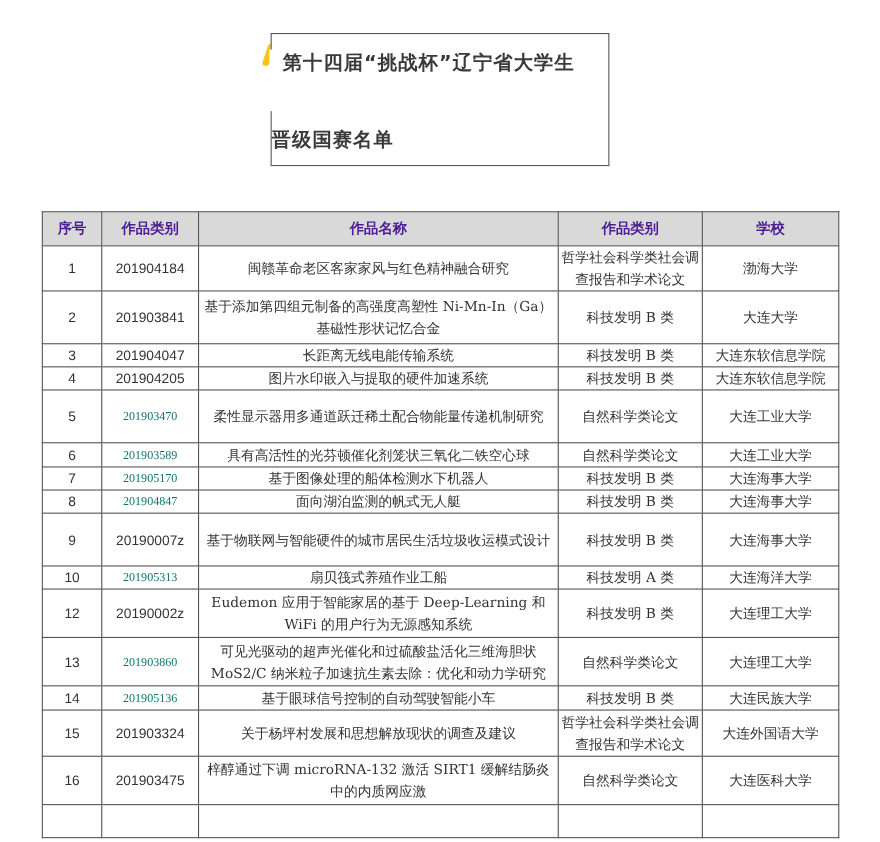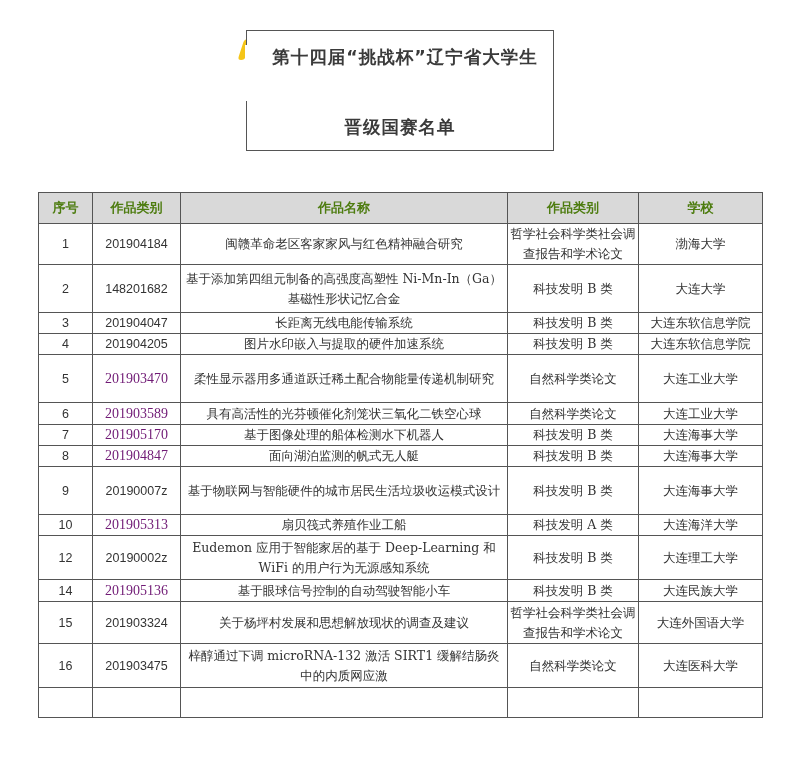--- a/index.html
+++ b/index.html
@@ -3,32 +3,32 @@
 <meta charset="utf-8">
 <style>
   html, body { margin:0; padding:0; background:#ffffff; }
   body { width:800px; height:765px; overflow:hidden; position:relative;
          font-family:"DejaVu Sans","Liberation Sans",sans-serif; color:#333; }
   .title-box { position:absolute; left:246px; top:30px; width:306px; height:119px;
                border:1px solid #555; border-top-width:1px; background:#fff; }
   .title-box .mask { position:absolute; left:-2px; top:14px; width:4px; height:56px; background:#fff; }
   .quote { position:absolute; left:237px; top:39px; width:26px; height:22px; }
   .quote span { position:absolute; top:0; width:7px; height:21px; background:#f5c518; border-radius:4px; transform:skewX(-18deg); }
-  .title-line { position:absolute; left:0; width:100%; text-align:center; font-size:17.5px; font-weight:bold; color:#3a3a3a; letter-spacing:1px; }
+  .title-line { position:absolute; left:0; width:100%; text-align:left; font-size:17.5px; font-weight:bold; color:#3a3a3a; letter-spacing:1px; }
   .tl1 { top:14px; padding-left:10px; box-sizing:border-box; }
   .tl2 { top:50px; }
   .tl3 { top:84px; }
 
   table.list { position:absolute; left:38px; top:192px; width:724px; border-collapse:collapse; table-layout:fixed; }
   table.list th, table.list td { border:1.5px solid #555; text-align:center; vertical-align:middle; padding:0 2px; overflow:hidden; }
-  table.list th { background:#d9d9d9; font-weight:bold; font-size:13px; color:#4d7c0f; height:30px; }
+  table.list th { background:#d9d9d9; font-weight:bold; font-size:13px; color:#4c1d95; height:30px; }
   table.list td { font-size:12.5px; color:#333; line-height:20px; }
   td.seq { font-family:"Liberation Sans",sans-serif; font-size:13px; }
   td.code { font-family:"Liberation Sans",sans-serif; font-size:13px; }
-  td.code.serif { font-family:"Liberation Serif",serif; font-size:14px; color:#701a75; }
+  td.code.serif { font-family:"Liberation Serif",serif; font-size:11px; color:#0f766e; }
   td.name, td.cat, td.school { font-family:"DejaVu Serif","Liberation Serif",serif; color:#444; font-size:12px; }
   td.name { line-height:21px; }
   .h1 { height:38px; } .h2 { height:48px; } .h3 { height:20px; } .h4 { height:20px; }
   .h5 { height:48px; } .h6 { height:22px; } .h7 { height:20px; } .h8 { height:20px; }
   .h9 { height:48px; } .h10 { height:20px; } .h11 { height:20px; } .h12 { height:44px;padding-left:26px; }
   .h13 { height:44px; } .h14 { height:22px;margin-left:23px; } .h15 { height:42px; } .h16 { height:44px;padding-left:16px; }
 </style>
 </head>
 <body>
 
@@ -62,21 +62,21 @@
   <tbody>
     <tr class="h1">
       <td class="seq">1</td>
       <td class="code">201904184</td>
       <td class="name">闽赣革命老区客家家风与红色精神融合研究</td>
       <td class="cat">哲学社会科学类社会调查报告和学术论文</td>
       <td class="school">渤海大学</td>
     </tr>
     <tr class="h2">
       <td class="seq">2</td>
-      <td class="code">148201682</td>
+      <td class="code">201903841</td>
       <td class="name">基于添加第四组元制备的高强度高塑性 Ni-Mn-In（Ga）基磁性形状记忆合金</td>
       <td class="cat">科技发明 B 类</td>
       <td class="school">大连大学</td>
     </tr>
     <tr class="h3">
       <td class="seq">3</td>
       <td class="code">201904047</td>
       <td class="name">长距离无线电能传输系统</td>
       <td class="cat">科技发明 B 类</td>
       <td class="school">大连东软信息学院</td>
@@ -130,20 +130,27 @@
       <td class="cat">科技发明 A 类</td>
       <td class="school">大连海洋大学</td>
     </tr>
     <tr class="h12">
       <td class="seq">12</td>
       <td class="code">20190002z</td>
       <td class="name">Eudemon 应用于智能家居的基于 Deep-Learning 和 WiFi 的用户行为无源感知系统</td>
       <td class="cat">科技发明 B 类</td>
       <td class="school">大连理工大学</td>
     </tr>
+    <tr class="h13">
+      <td class="seq">13</td>
+      <td class="code serif">201903860</td>
+      <td class="name">可见光驱动的超声光催化和过硫酸盐活化三维海胆状 MoS2/C 纳米粒子加速抗生素去除：优化和动力学研究</td>
+      <td class="cat">自然科学类论文</td>
+      <td class="school">大连理工大学</td>
+    </tr>
     <tr class="h14">
       <td class="seq">14</td>
       <td class="code serif">201905136</td>
       <td class="name">基于眼球信号控制的自动驾驶智能小车</td>
       <td class="cat">科技发明 B 类</td>
       <td class="school">大连民族大学</td>
     </tr>
     <tr class="h15">
       <td class="seq">15</td>
       <td class="code">201903324</td>

